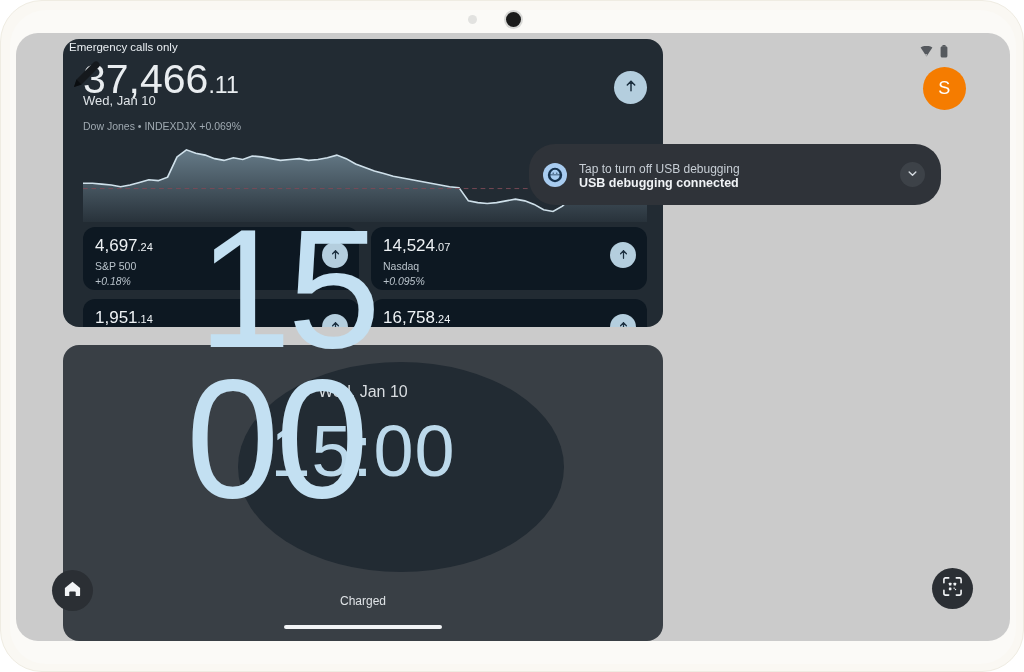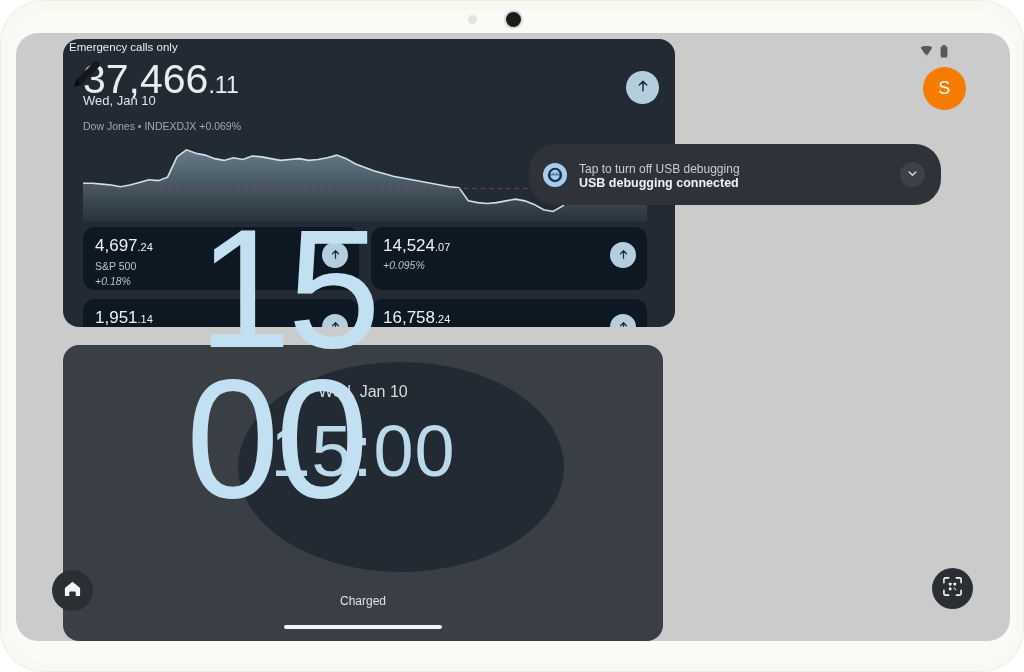--- a/index.html
+++ b/index.html
@@ -89,21 +89,20 @@
   }
 
   
   #top-panel {
     position: absolute;
     left: 47px; top: 6px;
     width: 600px; height: 288px;
     background: #222b33;
     border-radius: 16px;
     overflow: hidden;
-    padding-left: 12px;
   }
   #emergency-text {
     position: absolute;
     left: 6px; top: 2px;
     font-size: 11.5px;
     color: #e9eef2;
     white-space: nowrap;
   }
   #stylus-icon {
     position: absolute;
@@ -431,20 +430,21 @@
                 <path d="M7 2.2 L7 11.8 M7 2.2 L3.3 6 M7 2.2 L10.7 6" stroke="#1c3040" stroke-width="1.6" fill="none" stroke-linecap="round" stroke-linejoin="round"></path>
               </svg>
             </span>
           </div>
         </div>
 
         <div class="stock-card">
           <div class="stock-val">
             <span>14,524</span><span class="cents">.07</span>
           </div>
+          <div class="stock-name">Nasdaq</div>
           <div class="stock-change">+0.095%</div>
           <div class="card-up-button">
             <span>
               <svg width="11" height="11" viewBox="0 0 14 14">
                 <path d="M7 2.2 L7 11.8 M7 2.2 L3.3 6 M7 2.2 L10.7 6" stroke="#1c3040" stroke-width="1.6" fill="none" stroke-linecap="round" stroke-linejoin="round"></path>
               </svg>
             </span>
           </div>
         </div>
 

